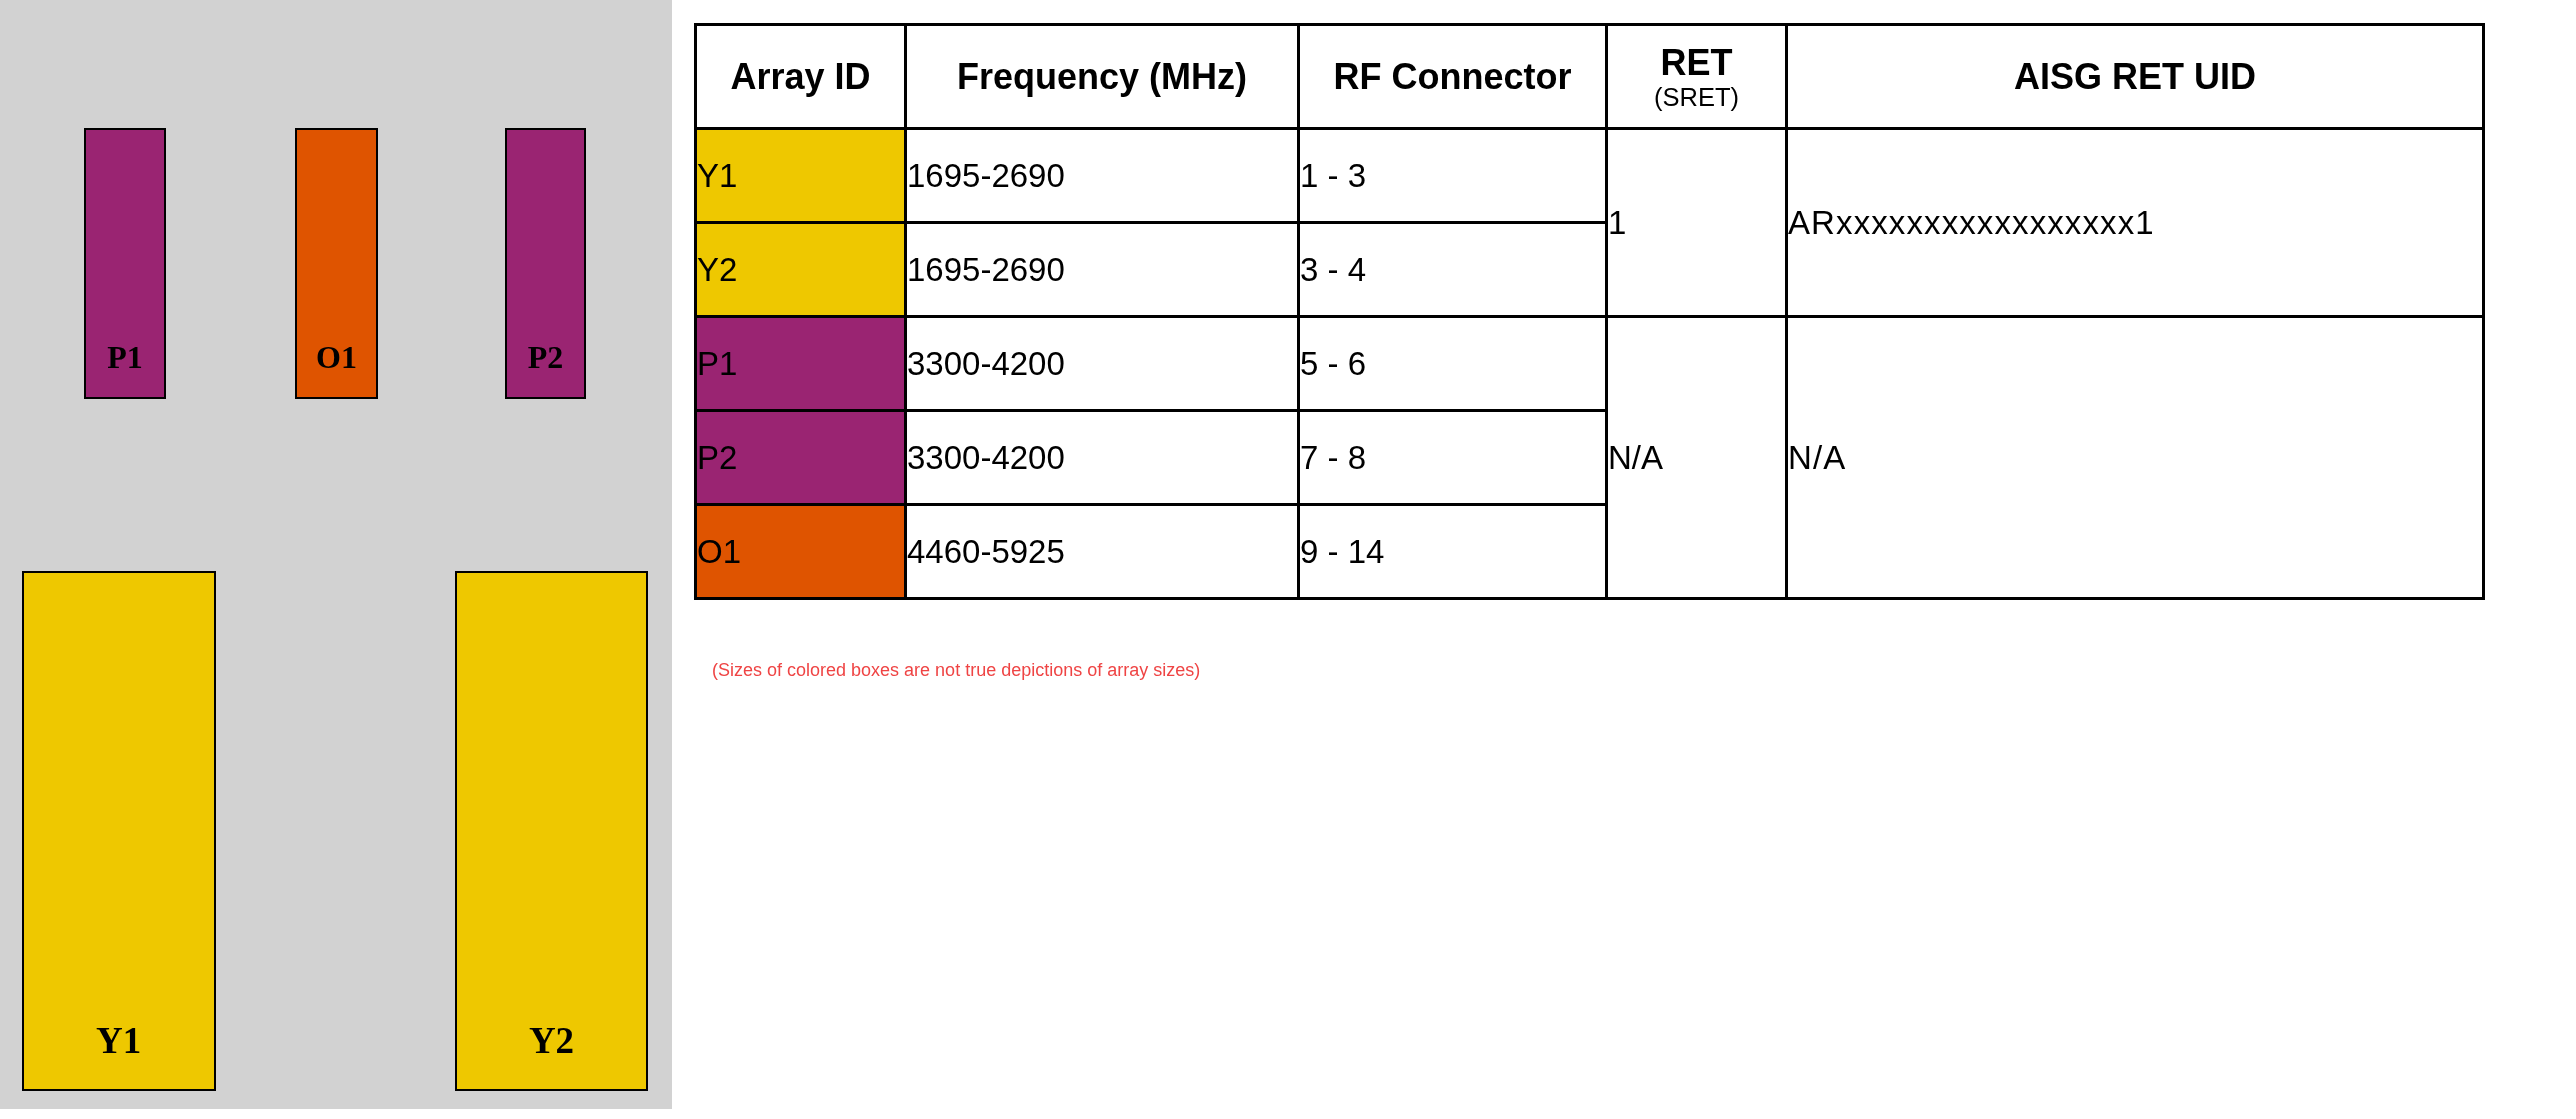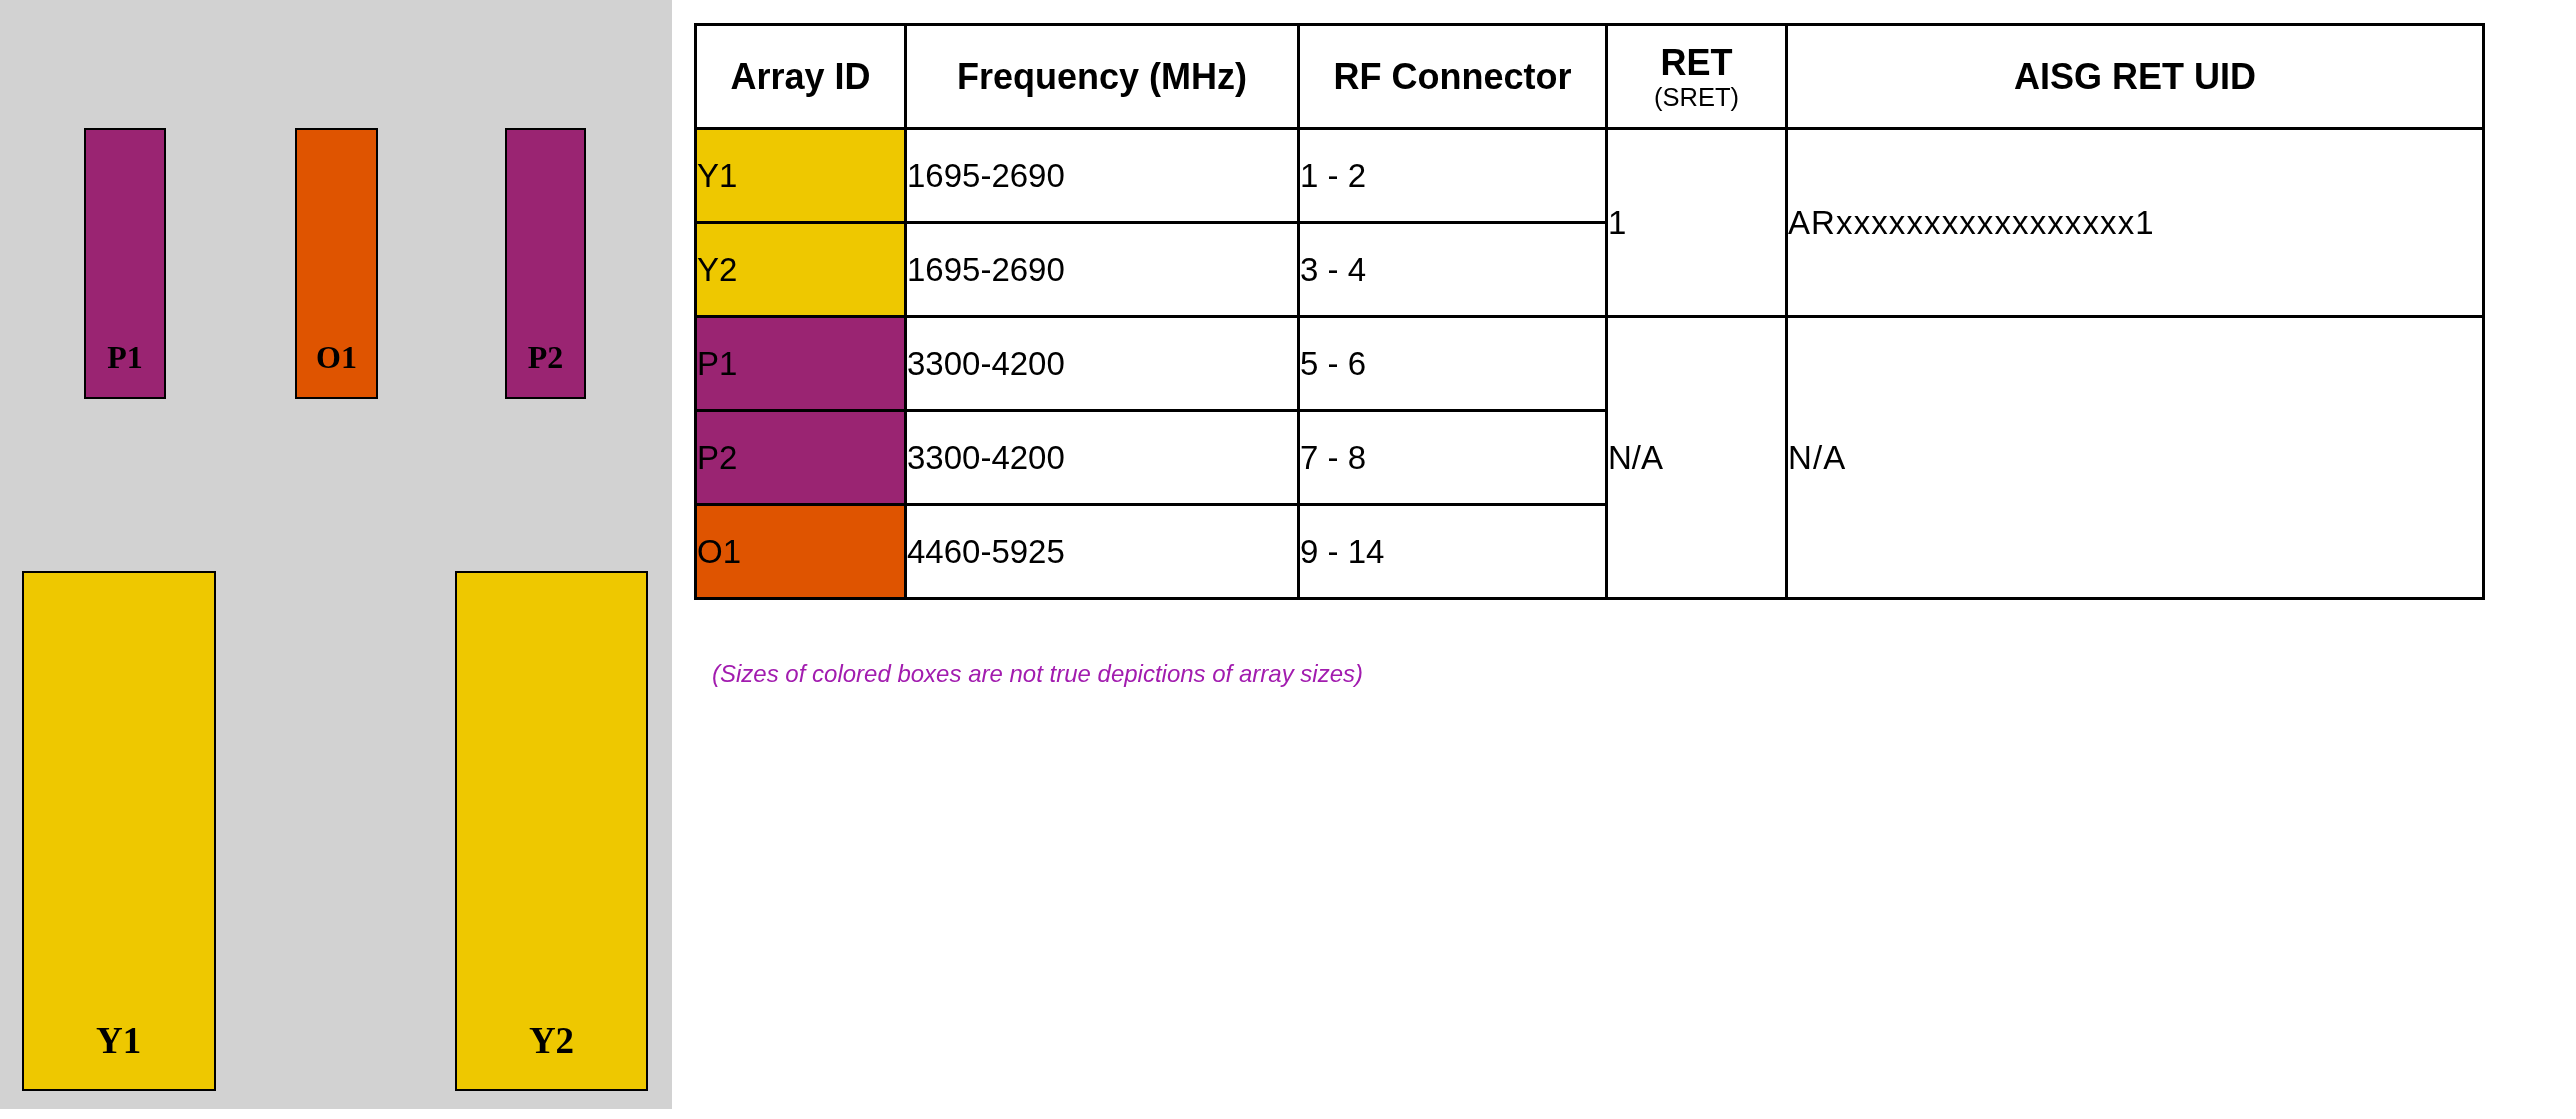--- a/index.html
+++ b/index.html
@@ -43,21 +43,21 @@
   table.spec thead tr{height:104px;}
   table.spec tbody tr{height:94px;}
   table.spec th{font-size:36px;font-weight:700;}
   table.spec td{font-size:33px;font-weight:400;}
   .ret-main{font-size:36px;font-weight:700;line-height:1.05;margin-top:3px;}
   .ret-sub{font-size:25.5px;font-weight:400;line-height:1.2;margin-top:0;}
   td.cell-aisg{letter-spacing:1.1px;}
   
   .note{
     position:absolute;left:712px;top:660px;
-    font-size:24px;color:#a21caf;font-weight:400;font-style:italic;
+    font-size:18px;color:#ef4444;font-weight:400;
   }
 </style>
 </head>
 <body>
 
 <div>
 
   <div class="panel" style="background-color: rgb(210, 210, 210);">
     <div class="abox box-p1" style="background-color: rgb(154, 36, 114);">
       <span class="abox-label lab-small">P1</span>
@@ -93,21 +93,21 @@
           <div class="ret-main">RET</div>
           <div class="ret-sub">(SRET)</div>
         </th>
         <th>AISG RET UID</th>
       </tr>
     </thead>
     <tbody>
       <tr>
         <td class="cell-id" style="background-color: rgb(238, 200, 0);">Y1</td>
         <td>1695-2690</td>
-        <td>1 - 2</td>
+        <td>1 - 3</td>
         <td rowspan="2">1</td>
         <td rowspan="2" class="cell-aisg">ARxxxxxxxxxxxxxxxxx1</td>
       </tr>
       <tr>
         <td class="cell-id" style="background-color: rgb(238, 200, 0);">Y2</td>
         <td>1695-2690</td>
         <td>3 - 4</td>
       </tr>
       <tr>
         <td class="cell-id" style="background-color: rgb(154, 36, 114);">P1</td>

